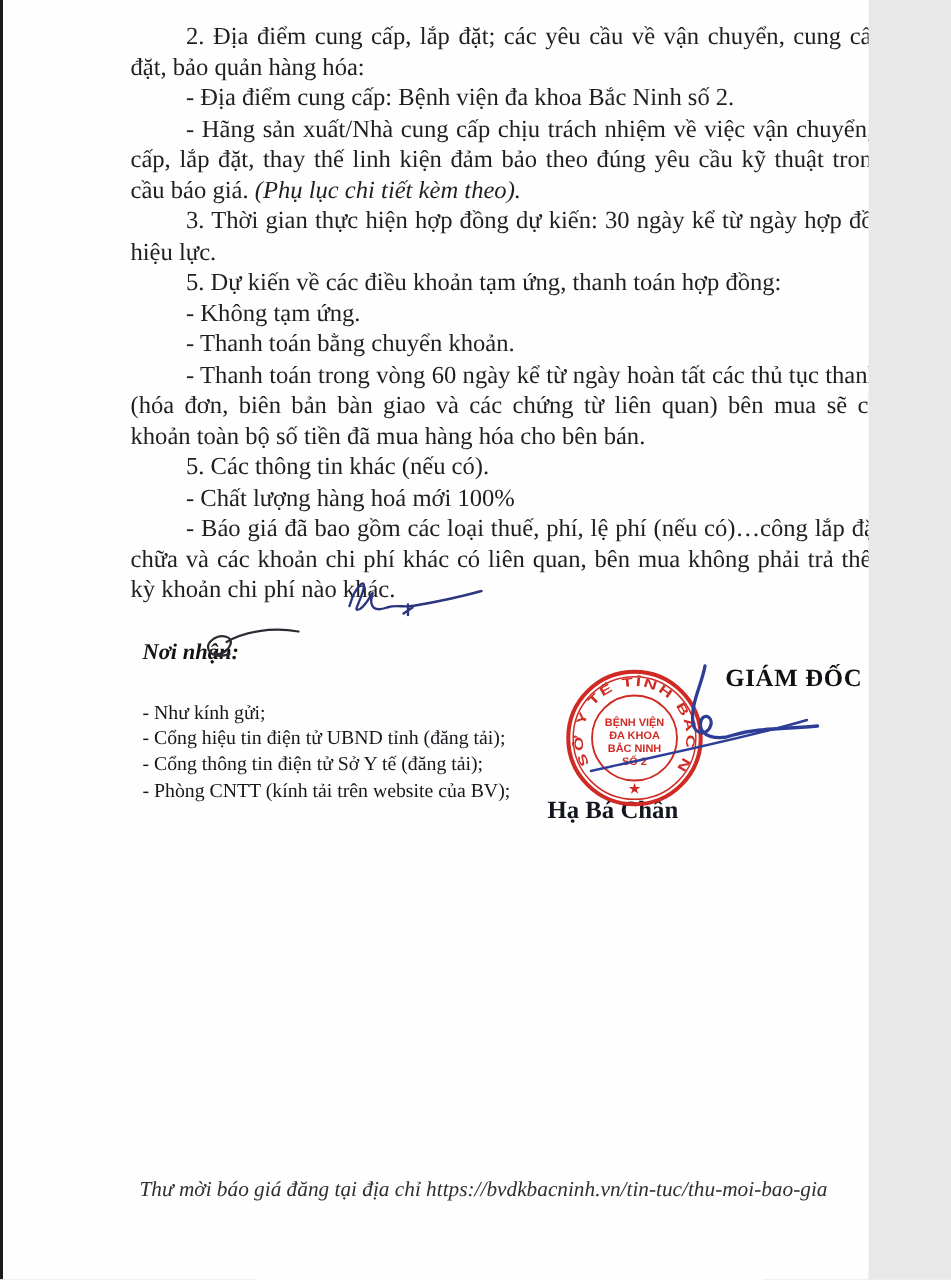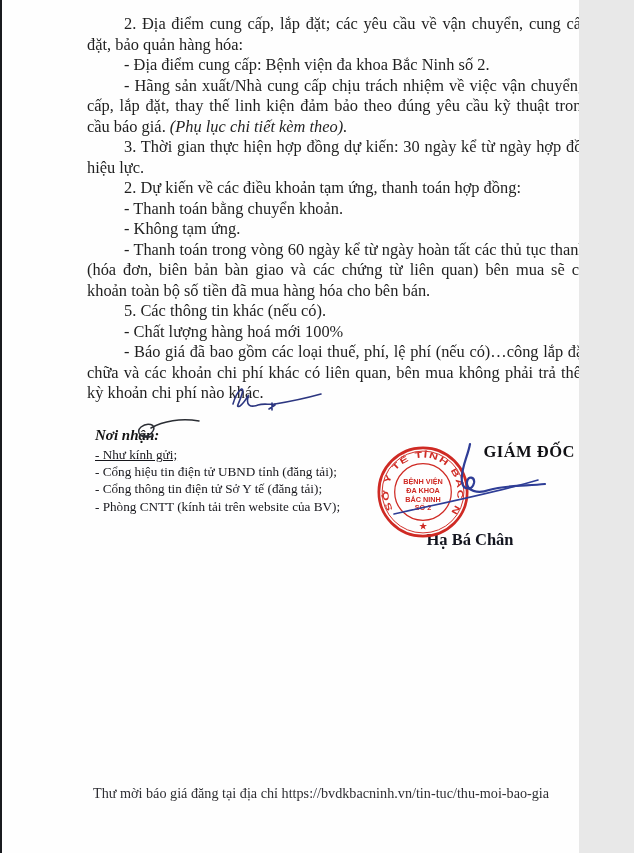--- a/index.html
+++ b/index.html
@@ -24,64 +24,64 @@
   
   .recipients{
     position:absolute;left:95px;top:426px;width:280px;
   }
   .recipients-label{
     font-weight:bold;font-style:italic;font-size:15px;color:#141414;
   }
   .recipient-item{
     font-size:13.2px;line-height:17.2px;color:#17171c;
   }
-  .recipient-item:first-of-type{margin-top:2px;text-decoration:underline;}
+  .recipient-item:first-of-type{margin-top:22px;}
   
   .sign-block{
     position:absolute;left:365px;top:442px;width:210px;text-align:right;
   }
   .sign-title{
     font-weight:bold;font-size:16.5px;letter-spacing:.5px;color:#101014;
   }
   .sign-name{
-    position:absolute;left:365px;top:530px;width:210px;text-align:center;
+    position:absolute;left:365px;top:530px;width:210px;text-align:left;
     font-weight:bold;font-size:16.5px;color:#13151f;
   }
   .stamp-svg{
     position:absolute;left:375px;top:444px;width:96px;height:96px;
   }
   .big-signature-svg{
     position:absolute;left:388px;top:440px;width:175px;height:82px;
     overflow:visible;
   }
   .initials-svg{
     position:absolute;left:225px;top:382px;width:112px;height:32px;
   }
   .squiggle-svg{
     position:absolute;left:133px;top:416px;width:72px;height:28px;
   }
   .footnote{
     position:absolute;left:93px;top:785px;width:520px;
-    font-size:14.2px;color:#2e2e33;
+    font-style:italic;font-size:14.2px;color:#2e2e33;
   }
 </style>
 </head>
 <body>
 
 <div class="doc">
   <div class="edge-line"></div>
 
   <div class="body-text">
     <p>2. Địa điểm cung cấp, lắp đặt; các yêu cầu về vận chuyển, cung cấp, lắp đặt, bảo quản hàng hóa:</p>
     <p>- Địa điểm cung cấp: Bệnh viện đa khoa Bắc Ninh số 2.</p>
     <p><span>- Hãng sản xuất/Nhà cung cấp chịu trách nhiệm về việc vận chuyển, cung cấp, lắp đặt, thay thế linh kiện đảm bảo theo đúng yêu cầu kỹ thuật trong yêu cầu báo giá. </span><span class="italic-note">(Phụ lục chi tiết kèm theo).</span></p>
     <p>3. Thời gian thực hiện hợp đồng dự kiến: 30 ngày kể từ ngày hợp đồng có hiệu lực.</p>
-    <p>2. Dự kiến về các điều khoản tạm ứng, thanh toán hợp đồng:</p>
+    <p>5. Dự kiến về các điều khoản tạm ứng, thanh toán hợp đồng:</p>
+    <p>- Không tạm ứng.</p>
     <p>- Thanh toán bằng chuyển khoản.</p>
-    <p>- Không tạm ứng.</p>
     <p>- Thanh toán trong vòng 60 ngày kể từ ngày hoàn tất các thủ tục thanh toán (hóa đơn, biên bản bàn giao và các chứng từ liên quan) bên mua sẽ chuyển khoản toàn bộ số tiền đã mua hàng hóa cho bên bán.</p>
     <p>5. Các thông tin khác (nếu có).</p>
     <p>- Chất lượng hàng hoá mới 100%</p>
     <p>- Báo giá đã bao gồm các loại thuế, phí, lệ phí (nếu có)…công lắp đặt, sửa chữa và các khoản chi phí khác có liên quan, bên mua không phải trả thêm bất kỳ khoản chi phí nào khác.</p>
   </div>
 
   <svg class="initials-svg" viewBox="0 0 112 32">
     <g fill="none" stroke="#2c3680" stroke-width="1.6" stroke-linecap="round">
       <path d="M8,22 C12,8 20,2 17,12 C14,22 10,26 15,24 C20,21 25,9 23,15 C21,23 25,26 33,23 C39,21 44,23 50,22"></path>
       <path d="M50,22 C62,20 78,17 96,12"></path>

